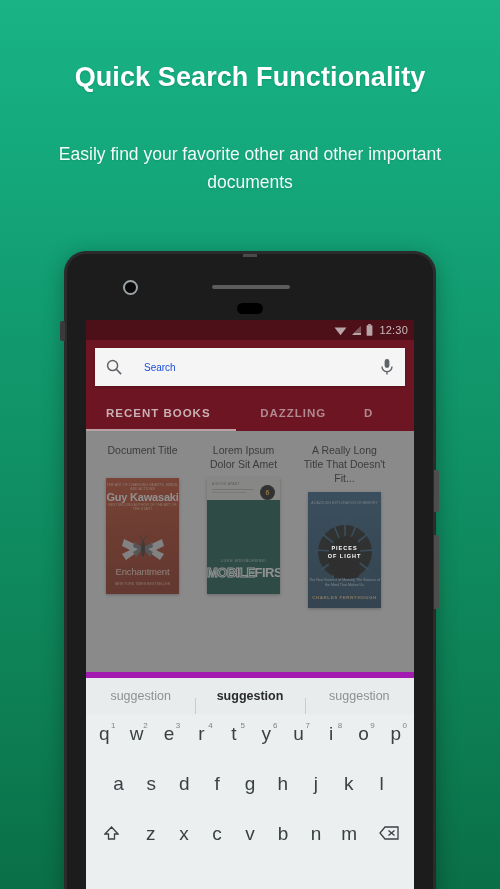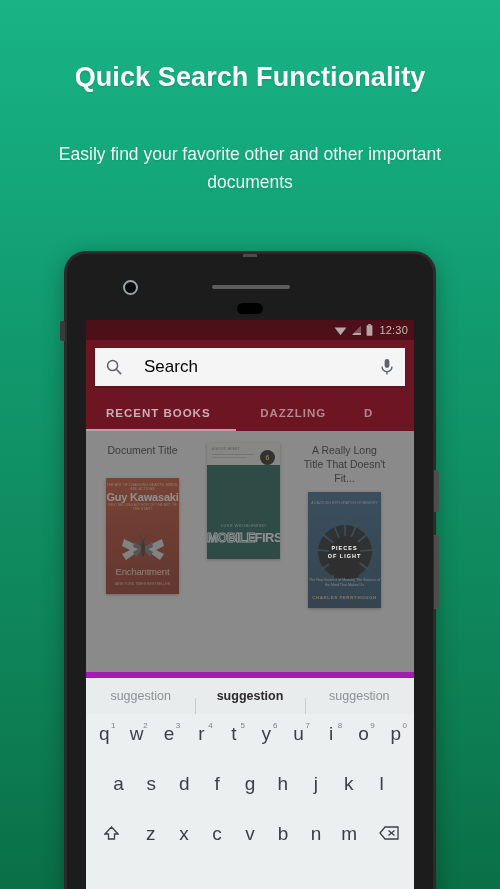--- a/index.html
+++ b/index.html
@@ -136,22 +136,22 @@
   #searchbar {
     height: 38px;
     background: #f5f5f5;
     display: flex;
     align-items: center;
     padding: 0 11px;
     box-shadow: 0 1px 2px rgba(0,0,0,0.22);
   }
   #search-placeholder {
     flex: 1;
-    color: #000000;
-    font-size: 17px;
+    color: #1d4ed8;
+    font-size: 10px;
     margin-left: 22px;
   }
 
   
   #tabbar {
     position: relative;
     height: 36px;
     background: #6d1522;
     display: flex;
     align-items: center;
@@ -442,20 +442,21 @@
               <ellipse cx="23" cy="15" rx="2" ry="8" fill="#2e2e2e"></ellipse>
               <line x1="23" y1="7" x2="19" y2="1" stroke="#2e2e2e" stroke-width="0.9"></line>
               <line x1="23" y1="7" x2="27" y2="1" stroke="#2e2e2e" stroke-width="0.9"></line>
             </svg>
             <div class="c-title">Enchantment</div>
             <div class="c-foot">NEW YORK TIMES BESTSELLER</div>
           </div>
         </div>
 
         <div class="book-card">
+          <div class="book-title">Lorem Ipsum Dolor Sit Amet</div>
           <div class="book-cover cov-green">
             <div class="g-head"></div>
             <div class="g-pub">A BOOK APART</div>
             <div class="g-line"></div>
             <div class="g-line2"></div>
             <div class="g-badge">6</div>
             <div class="g-author">LUKE WROBLEWSKI</div>
             <div class="g-title"><span class="hollow">MOBILE</span><span>FIRST</span></div>
           </div>
         </div>

